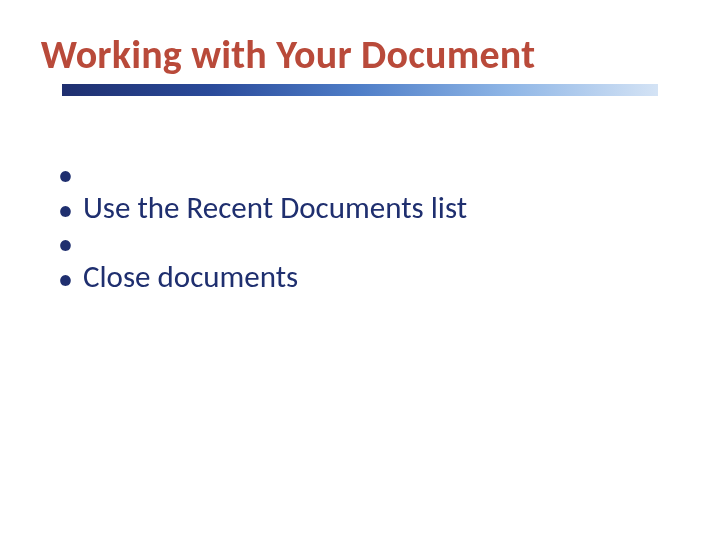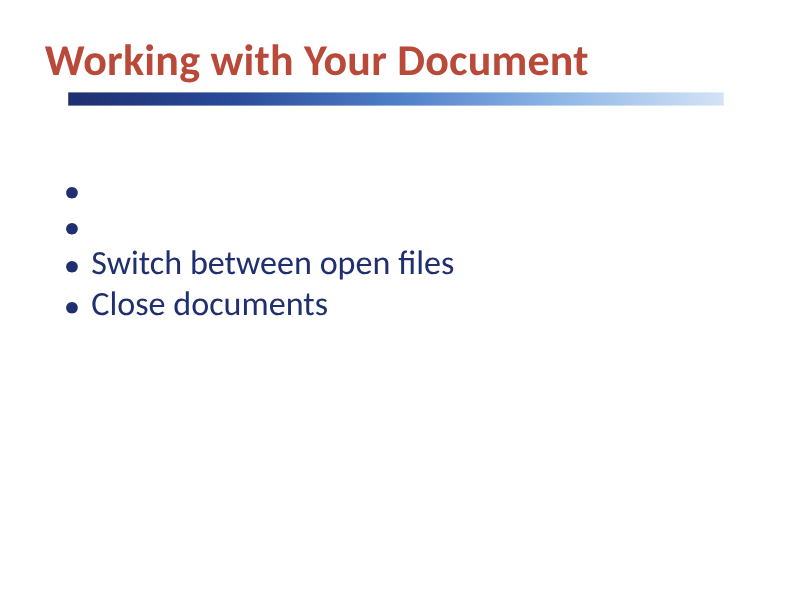--- a/index.html
+++ b/index.html
@@ -71,22 +71,22 @@
 </div>
 
 <div class="underline"></div>
 
 <div class="bullets">
   <div class="bullet-row">
     <span class="dot">•</span>
   </div>
   <div class="bullet-row">
     <span class="dot">•</span>
+    <span class="bullet-text">Use the Recent Documents list</span>
   </div>
   <div class="bullet-row">
     <span class="dot">•</span>
-    <span class="bullet-text">Switch between open files</span>
   </div>
   <div class="bullet-row">
     <span class="dot">•</span>
     <span class="bullet-text">Close documents</span>
   </div>
 </div>
 
 </body></html>

